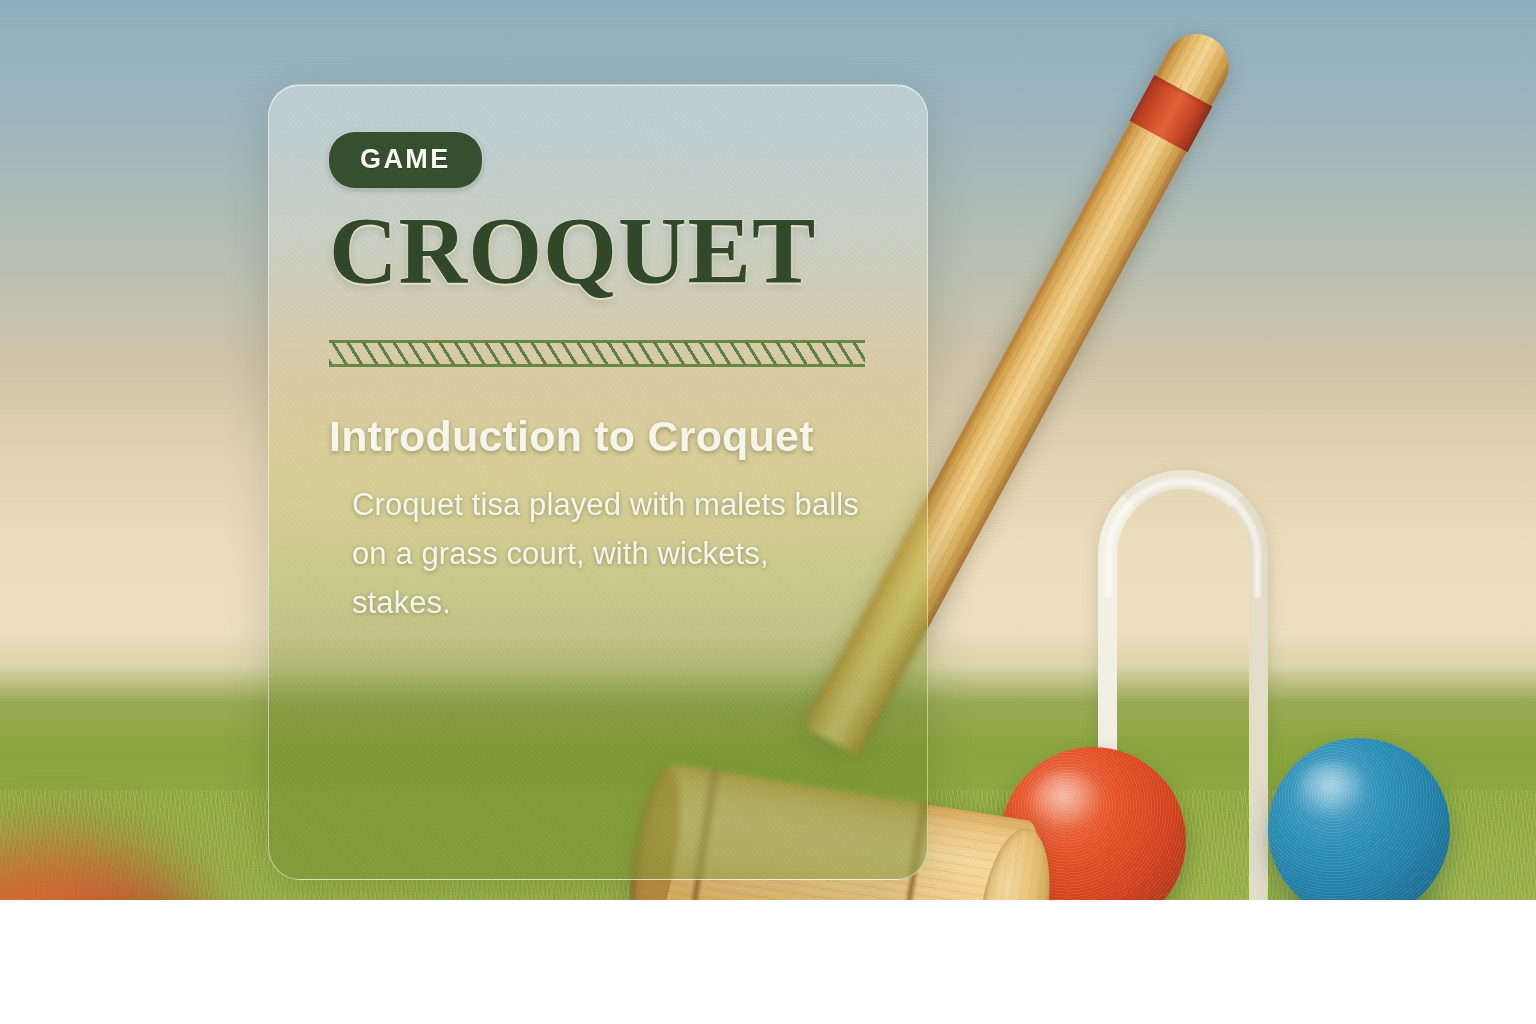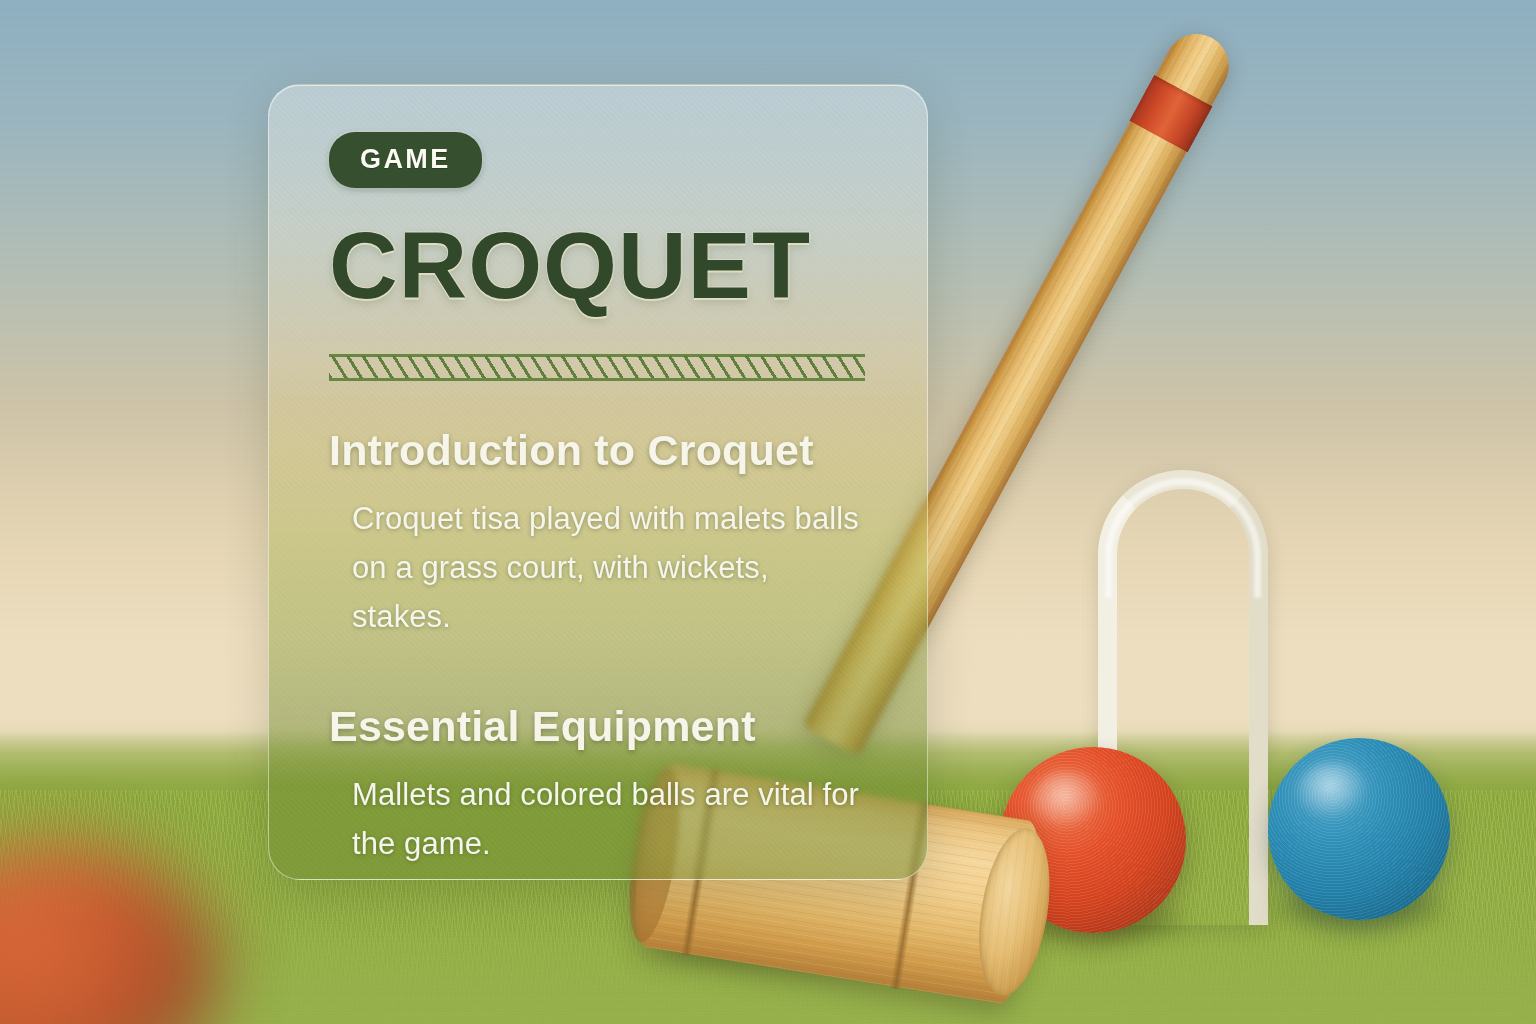--- a/index.html
+++ b/index.html
@@ -5,21 +5,21 @@
   * { margin:0; padding:0; box-sizing:border-box; }
 
   html, body {
     width:1536px; height:1024px;
     overflow:hidden;
     font-family:"Liberation Sans", sans-serif;
   }
 
   #scene {
     position:relative;
-    width:1536px; height:1024px;
+    width:1536px; height:900px;
     overflow:hidden;
     background:
       linear-gradient(to bottom,
         #8fb0c2 0%,
         #9bb6c0 12%,
         #b3bfb6 26%,
         #d0c5a8 40%,
         #e6d6b4 52%,
         #efdfc0 62%,
         #f0e0c2 70%,
@@ -129,32 +129,33 @@
     font-weight:bold;
     letter-spacing:2.4px;
     padding:12px 31px 13px;
     border-radius:26px;
     box-shadow:0 2px 6px rgba(30,45,25,.28), 0 0 0 1.5px rgba(255,255,255,.22);
     text-shadow:0 1px 1px rgba(0,0,0,.25);
   }
 
   
   .title {
-    margin-top:31px;
+    margin-top:17px;
     font-size:95px;
     line-height:.98;
     font-weight:bold;
     letter-spacing:1px;
     color:#31492a;
     text-shadow:
        0 2px 0 rgba(255,247,214,.55),
        0 -1px 0 rgba(255,250,225,.35),
        2px 0 0 rgba(255,250,225,.22),
       -1px 0 0 rgba(255,250,225,.22),
        0 4px 10px rgba(60,80,40,.20);
+    font-family: Liberation Serif, serif;
   }
 
   
   .divider {
     margin-top:40px;
     height:30px;
     width:536px;
     position:relative;
   }
   .divider .hatch {
@@ -423,23 +424,19 @@
         <div class="rule-top"></div>
         <div class="hatch"></div>
         <div class="rule-bot"></div>
       </div>
 
       <div class="section">
         <h2>Introduction to Croquet</h2>
         <p>Croquet tisa played with malets balls on a grass court, with wickets, stakes.</p>
       </div>
 
-      <div class="section second">
-        <h2>Essential Equipment</h2>
-        <p>Mallets and colored balls are vital for the game.</p>
-      </div>
 
     </div>
   </div>
 
   <div class="fg-blur-ball"></div>
 
 </div>
 
 </body></html>

